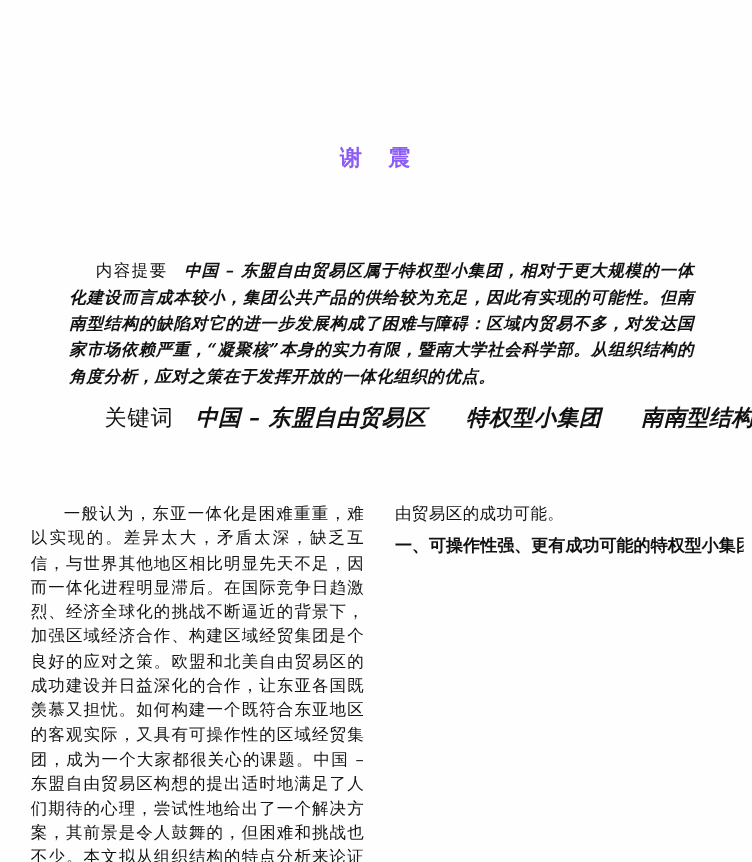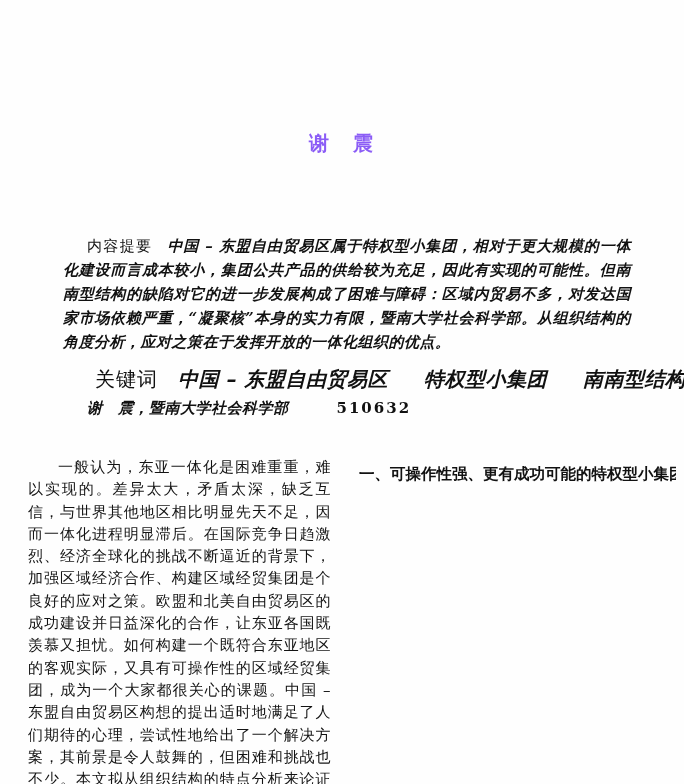--- a/index.html
+++ b/index.html
@@ -139,29 +139,27 @@
   <div class="author-byline">谢　震</div>
 
   <p class="abstract">
     <span class="inline-label">内容提要</span><span>中国 – 东盟自由贸易区属于特权型小集团，相对于更大规模的一体化建设而言成本较小，集团公共产品的供给较为充足，因此有实现的可能性。但南南型结构的缺陷对它的进一步发展构成了困难与障碍：区域内贸易不多，对发达国家市场依赖严重，“凝聚核”本身的实力有限，暨南大学社会科学部。从组织结构的角度分析，应对之策在于发挥开放的一体化组织的优点。</span>
   </p>
 
   <p class="keywords">
     <span class="inline-label">关键词</span><span class="keyword-item">中国 – 东盟自由贸易区</span><span class="keyword-item">特权型小集团</span><span class="keyword-item">南南型结构</span>
   </p>
 
-  <p class="author-note">
-    <span>谢　震，暨南大学社会科学部</span><span class="postcode">510632</span>
-  </p>
 
   <div class="columns">
 
     <div class="col col-left">
       <p class="body-text indent">一般认为，东亚一体化是困难重重，难以实现的。差异太大，矛盾太深，缺乏互信，与世界其他地区相比明显先天不足，因而一体化进程明显滞后。在国际竞争日趋激烈、经济全球化的挑战不断逼近的背景下，加强区域经济合作、构建区域经贸集团是个良好的应对之策。欧盟和北美自由贸易区的成功建设并日益深化的合作，让东亚各国既羡慕又担忧。如何构建一个既符合东亚地区的客观实际，又具有可操作性的区域经贸集团，成为一个大家都很关心的课题。中国 – 东盟自由贸易区构想的提出适时地满足了人们期待的心理，尝试性地给出了一个解决方案，其前景是令人鼓舞的，但困难和挑战也不少。本文拟从组织结构的特点分析来论证构建中国 – 东盟自</p>
     </div>
 
     <div class="col col-right">
+      <p class="body-text">由贸易区的成功可能。</p>
       <h2 class="section-heading">一、可操作性强、更有成功可能的特权型小集团</h2>
     </div>
 
   </div>
 
 </div>
 
 </body></html>

